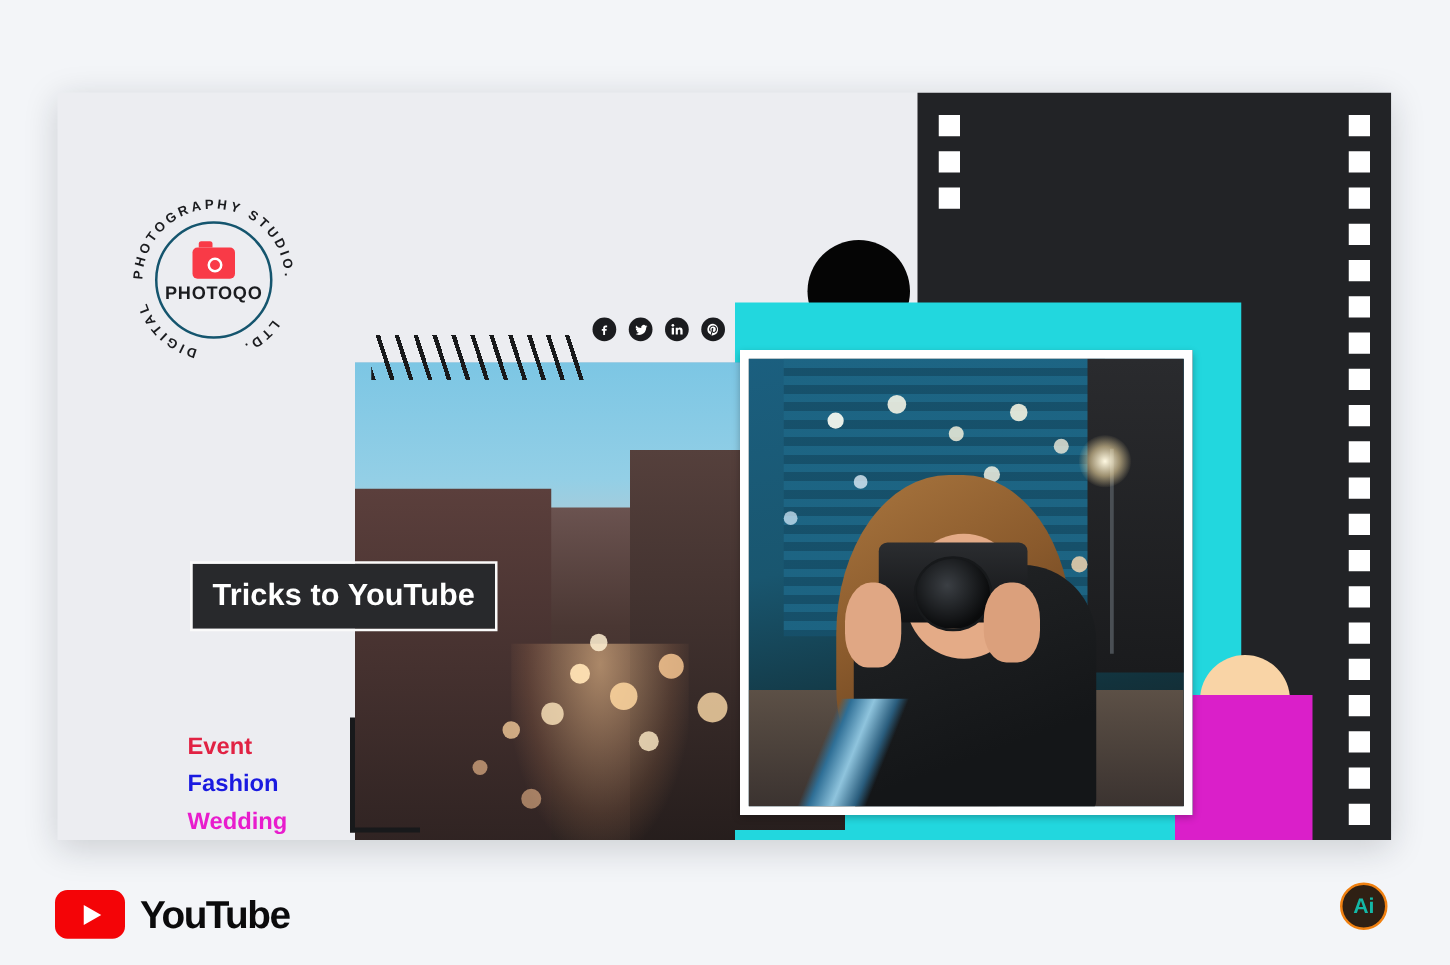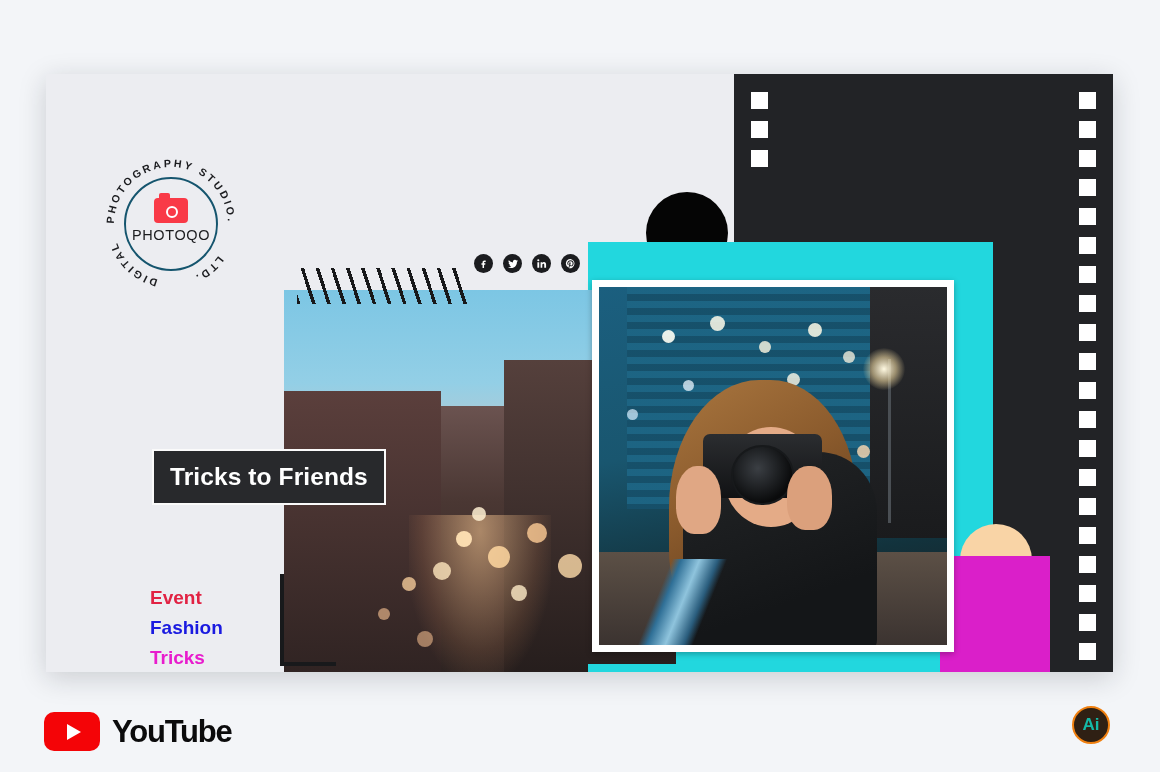--- a/index.html
+++ b/index.html
@@ -200,21 +200,21 @@
     width:11px; height:5px; background:#f93a47; border-radius:2px 2px 0 0;
   }
   .logo-cam-lens{
     position:absolute; left:62px; top:49px;
     width:12px; height:12px; border-radius:50%;
     background:#f93a47; border:2.5px solid #fff;
   }
   .logo-word{
     position:absolute; left:0; top:70px; width:134px;
     text-align:center;
-    font-size:14.5px; font-weight:normal; letter-spacing:.6px;
+    font-size:14.5px; font-weight:bold; letter-spacing:.6px;
     color:#1b1c1f;
   }
   #logo svg{ position:absolute; left:0; top:0; }
   #logo svg text{
     font-family:"Liberation Sans", sans-serif;
     font-size:10.6px; font-weight:bold; letter-spacing:2.6px;
     fill:#1b1c1f;
   }
 
   
@@ -411,26 +411,26 @@
         <path d="M10 9h3.8v1.7c.6-1 1.8-2 3.7-2 3 0 4.5 1.9 4.5 5.4V21h-4v-6c0-1.6-.6-2.6-2-2.6-1.2 0-1.9.8-2.2 1.6-.1.3-.1.7-.1 1.1V21h-3.7z"></path>
       </svg>
     </div>
     <div class="soc">
       <svg width="11" height="11" viewBox="0 0 24 24" fill="#fff">
         <path d="M12 2a10 10 0 0 0-3.7 19.3c-.1-.8-.2-2 0-2.9l1.2-5s-.3-.6-.3-1.5c0-1.4.8-2.5 1.9-2.5.9 0 1.3.7 1.3 1.5 0 .9-.6 2.3-.9 3.6-.3 1.1.5 2 1.6 2 2 0 3.5-2.1 3.5-5.1 0-2.7-1.9-4.5-4.6-4.5-3.2 0-5 2.4-5 4.8 0 1 .4 2 .8 2.6l.1.4-.3 1c0 .2-.2.3-.4.2-1.4-.6-2.2-2.6-2.2-4.2 0-3.4 2.5-6.6 7.2-6.6 3.8 0 6.7 2.7 6.7 6.3 0 3.8-2.4 6.8-5.7 6.8-1.1 0-2.1-.6-2.5-1.3l-.7 2.6c-.2 1-.9 2.2-1.4 2.9A10 10 0 1 0 12 2z"></path>
       </svg>
     </div>
   </div>
 
-  <div class="hl" id="hl2">Tricks to Friends</div>
+  <div class="hl" id="hl2">Tricks to YouTube</div>
 
   <div id="cats">
     <div class="cat" style="color:#e12243">Event</div>
     <div class="cat" style="color:#1a1ae0">Fashion</div>
-    <div class="cat" style="color:#e81ccd">Tricks</div>
+    <div class="cat" style="color:#e81ccd">Wedding</div>
   </div>
 
 </div>
 
 <div id="yt-logo">
   <div class="yt-badge">
     <div class="yt-tri"></div>
   </div>
   <div id="yt-word">YouTube</div>
 </div>

